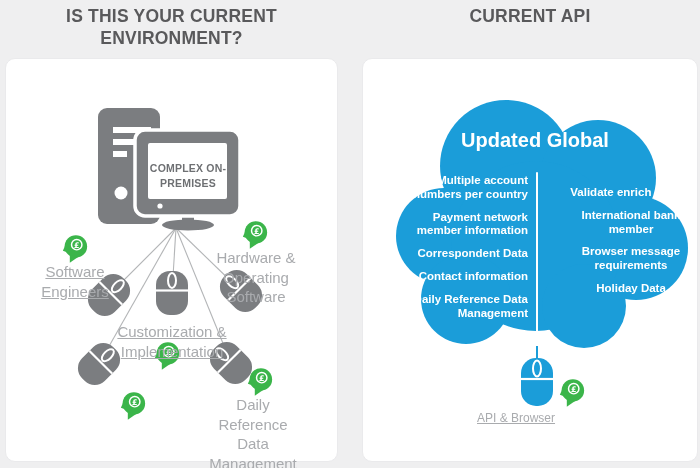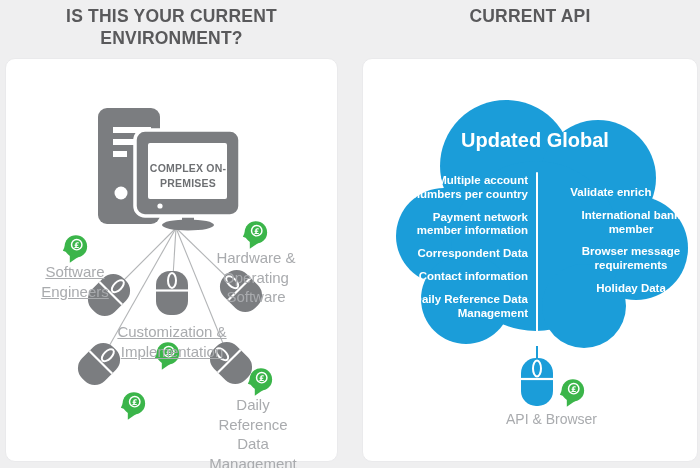--- a/index.html
+++ b/index.html
@@ -17,21 +17,21 @@
   .mouse{position:absolute;width:34px;height:46px;}
   .head-icon{position:absolute;width:26px;height:30px;}
   
   .cloud-title{position:absolute;left:430px;top:127px;width:210px;text-align:center;color:#fff;font-weight:bold;font-size:20px;line-height:1.3;}
   .cloud-col{position:absolute;top:174px;color:#fff;font-weight:bold;font-size:11.5px;line-height:1.2;}
   #cloud-col-left{left:400px;width:128px;text-align:right;}
   #cloud-col-right{left:566px;width:130px;text-align:center;margin-top:12px;}
   .cloud-item{margin-bottom:9px;}
   .divider{position:absolute;left:536px;top:172px;width:2px;height:176px;background:#ffffff;border-radius:1px;}
   .divider-tail{position:absolute;left:536px;top:346px;width:2px;height:14px;background:#1b9dd9;}
-  #api-label{position:absolute;left:477px;top:411px;width:120px;text-align:right;font-size:14px;color:#a9abae;}
+  #api-label{position:absolute;left:477px;top:411px;width:120px;text-align:left;font-size:12px;color:#a9abae;text-decoration:underline;}
 </style>
 </head>
 <body>
 
 <div id="stage">
 
   <div id="left-title" class="col-title">IS THIS YOUR CURRENT ENVIRONMENT?</div>
   <div id="right-title" class="col-title">CURRENT API</div>
 
   <div id="left-panel" class="panel"></div>

